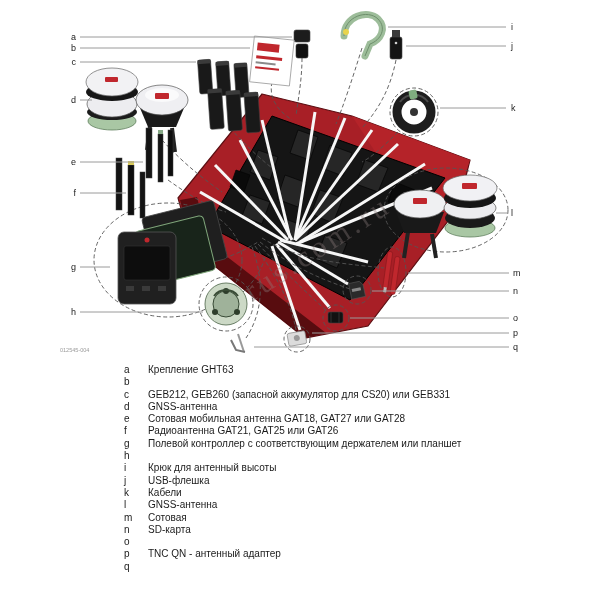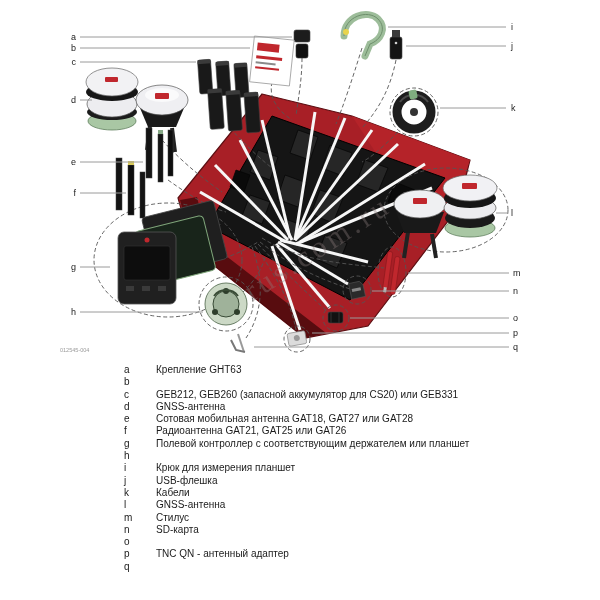--- a/index.html
+++ b/index.html
@@ -2,21 +2,21 @@
 <html><head>
 <meta charset="utf-8">
 <style>
   html,body{margin:0;padding:0;background:#ffffff;}
   .page{position:relative;width:600px;height:600px;background:#fff;overflow:hidden;
         font-family:"Liberation Sans",sans-serif;color:#1a1a1a;}
   .diagram{position:absolute;left:0;top:0;width:600px;height:362px;}
   .legend{position:absolute;left:124px;top:364px;width:400px;}
   .lrow{display:flex;align-items:flex-start;}
   .lk{flex:0 0 24px;font-size:10px;line-height:12.3px;color:#1a1a1a;}
-  .lt{flex:0 1 352px;font-size:10px;line-height:12.3px;color:#1a1a1a;margin-left:8px;}
+  .lt{flex:0 1 352px;font-size:10px;line-height:12.3px;color:#1a1a1a;}
   svg text.cal{font-family:"Liberation Sans",sans-serif;font-size:9px;fill:#222;}
   svg text.wm{font-family:"Liberation Serif",serif;font-size:30px;letter-spacing:4px;
               fill:#8a7b7b;opacity:.38;}
   svg text.fig{font-family:"Liberation Sans",sans-serif;font-size:5.5px;fill:#9a9a9a;}
 </style>
 </head>
 <body>
 
 <div class="page">
 
@@ -309,37 +309,37 @@
       </div>
     <div class="lrow">
         <span class="lk">g</span>
         <span class="lt">Полевой контроллер с соответствующим держателем или планшет</span>
       </div>
     <div class="lrow">
         <span class="lk">h</span>
       </div>
     <div class="lrow">
         <span class="lk">i</span>
-        <span class="lt">Крюк для измерения планшет</span>
+        <span class="lt">Крюк для антенный высоты</span>
       </div>
     <div class="lrow">
         <span class="lk">j</span>
         <span class="lt">USB-флешка</span>
       </div>
     <div class="lrow">
         <span class="lk">k</span>
         <span class="lt">Кабели</span>
       </div>
     <div class="lrow">
         <span class="lk">l</span>
         <span class="lt">GNSS-антенна</span>
       </div>
     <div class="lrow">
         <span class="lk">m</span>
-        <span class="lt">Стилус</span>
+        <span class="lt">Сотовая</span>
       </div>
     <div class="lrow">
         <span class="lk">n</span>
         <span class="lt">SD-карта</span>
       </div>
     <div class="lrow">
         <span class="lk">o</span>
       </div>
     <div class="lrow">
         <span class="lk">p</span>

